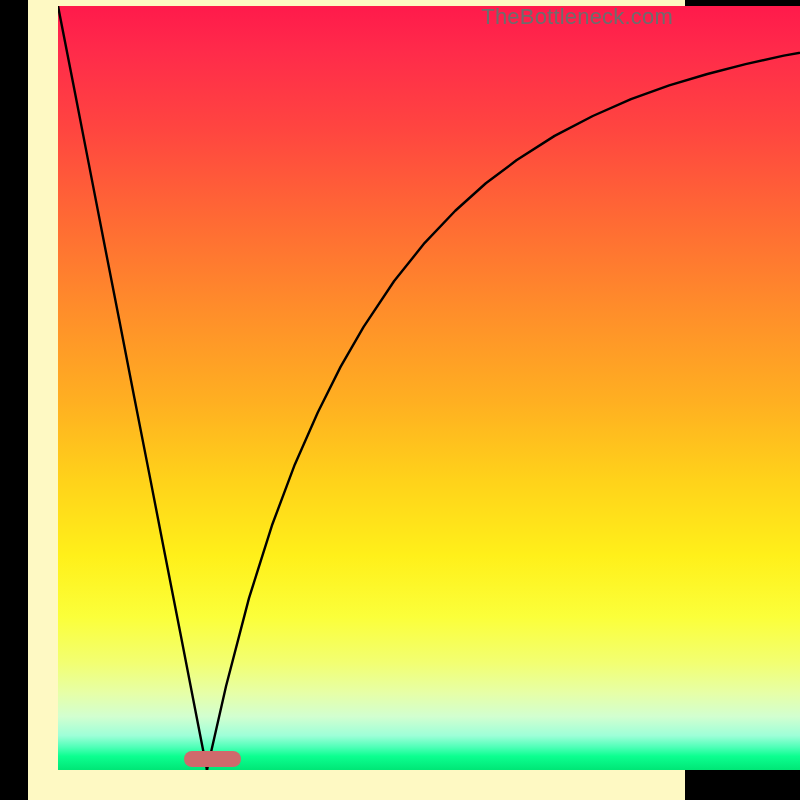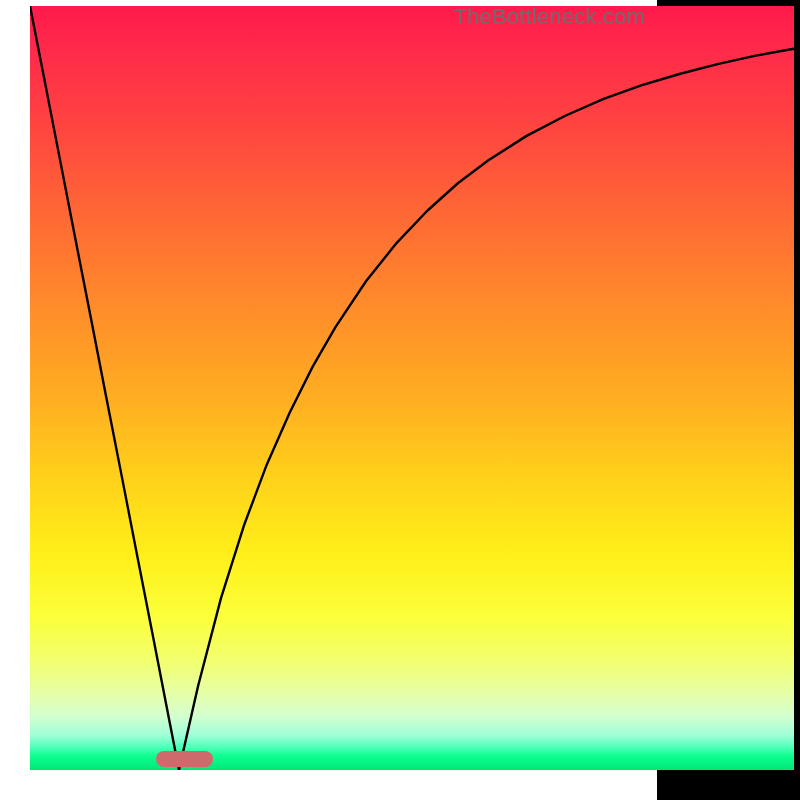--- a/index.html
+++ b/index.html
@@ -8,21 +8,22 @@
     width: 800px;
     height: 800px;
     overflow: hidden;
     background: #000;
     font-family: Arial, Helvetica, sans-serif;
   }
   .stage {
     position: relative;
     width: 657px;
     height: 800px;
-    background: #ffffff;
+    background: #fef9c3;
+    margin-left: 28px;
   }
   .plot {
     position: absolute;
     left: 30px;
     top: 6px;
     width: 764px;
     height: 764px;
     overflow: hidden;
   }
   .gradient {

